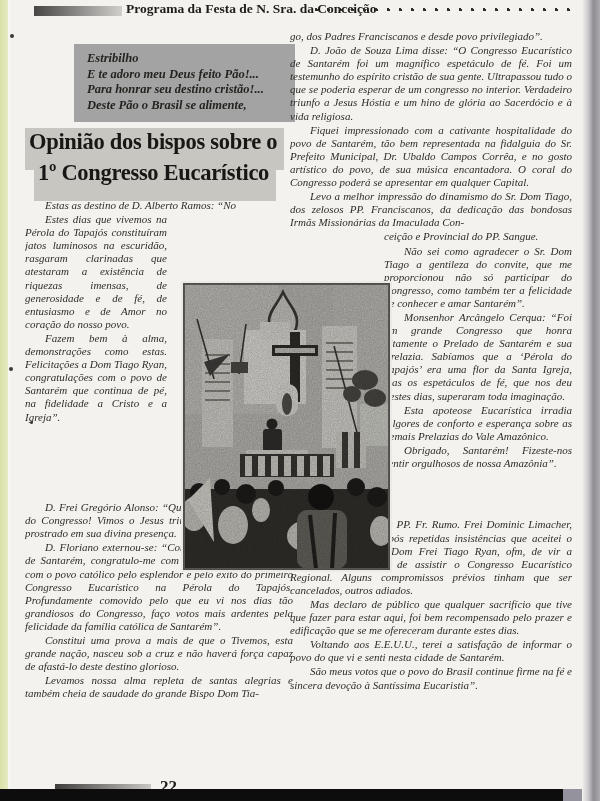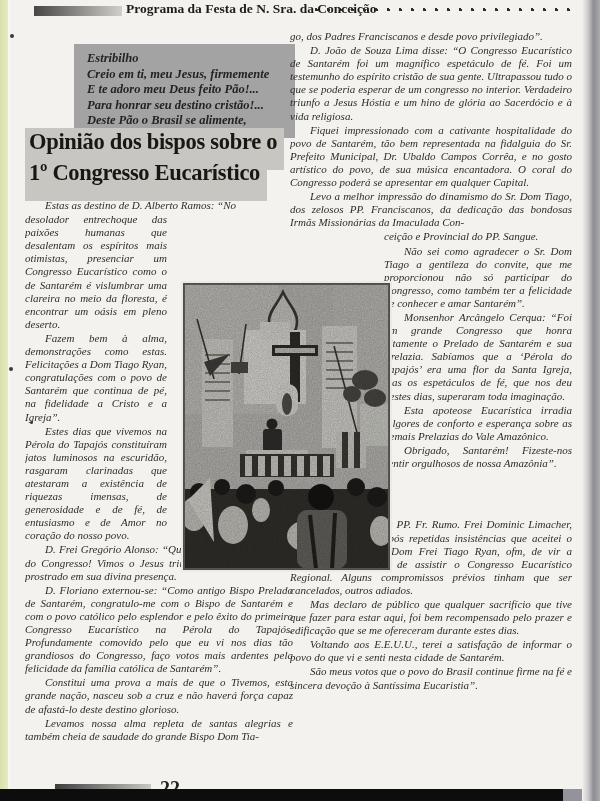--- a/index.html
+++ b/index.html
@@ -42,65 +42,63 @@
   .col p.indent{text-indent:20px;}
   .col p.cont{text-indent:0;}
   .col-left{left:25px;top:124px;width:268px;height:662px;}
   .col-right{left:290px;top:30px;width:282px;height:757px;}
   .narrow-left{width:142px;min-height:288px;}
   .narrow-right{width:188px;margin-left:94px;min-height:288px;}
 
   h1{margin:2px 0 11px 0;font-family:"Liberation Serif",serif;font-style:normal;
     font-weight:bold;font-size:22.5px;line-height:31px;color:#181715;letter-spacing:-0.3px;}
   h1 .hl{background:#c7c6c1;padding:1px 7px 16px 4px;box-decoration-break:clone;}
-  h1 .hl2{}
+  h1 .hl2{margin-left:9px;}
 
   
   .photo{position:absolute;left:183px;top:283px;width:205px;height:285px;margin:0;
     z-index:2;border:1px solid #504e4a;box-shadow:0 0 0 2px #eceae6;background:#c2c1bc;}
   .photo svg{display:block;}
 
   
   .fbar{position:absolute;left:55px;top:784px;width:96px;height:7px;
     background:linear-gradient(to right,#3f3e3c,#c8c7c4);}
   .pagenum{position:absolute;left:160px;top:777px;height:13px;overflow:hidden;
-    font-family:"Liberation Serif",serif;font-weight:bold;font-size:20px;color:#232220;}
+    font-family:"Liberation Serif",serif;font-weight:bold;font-size:17px;color:#232220;}
 </style>
 </head>
 <body>
 
 <div class="page">
 
   <div class="left-edge"></div>
   <div class="speck s1"></div>
   <div class="speck s2"></div>
   <div class="speck s3"></div>
 
   <header>
     <div class="hbar"></div>
     <div class="htitle">Programa da Festa de N. Sra. da Conceição</div>
     <div class="hdots"></div>
   </header>
 
   <aside class="refrain">
     <div>Estribilho</div>
-    <div>Creio em ti, meu Jesus, firmemente</div>
     <div>E te adoro meu Deus feito Pão!...</div>
     <div>Para honrar seu destino cristão!...</div>
     <div>Deste Pão o Brasil se alimente,</div>
   </aside>
 
   <section class="col col-left">
     <h1><span class="hl">Opinião dos bispos sobre o</span><br>
       <span class="hl hl2">1º Congresso Eucarístico</span></h1>
     <p class="indent">Estas as destino de D. Alberto Ramos: “No</p>
     <div class="narrow-left">
-      <p class="cont">desolador entrechoque das paixões humanas que desalentam os espíritos mais otimistas, presenciar um Congresso Eucarístico como o de Santarém é vislumbrar uma clareira no meio da floresta, é encontrar um oásis em pleno deserto.</p>
+      <p class="indent">Estes dias que vivemos na Pérola do Tapajós constituíram jatos luminosos na escuridão, rasgaram clarinadas que atestaram a existência de riquezas imensas, de generosidade e de fé, de entusiasmo e de Amor no coração do nosso povo.</p>
       <p class="indent">Fazem bem à alma, demonstrações como estas. Felicitações a Dom Tiago Ryan, congratulações com o povo de Santarém que continua de pé, na fidelidade a Cristo e a Igreja”.</p>
-      <p class="indent">Estes dias que vivemos na Pérola do Tapajós constituíram jatos luminosos na escuridão, rasgaram clarinadas que atestaram a existência de riquezas imensas, de generosidade e de fé, de entusiasmo e de Amor no coração do nosso povo.</p>
     </div>
     <p class="indent">D. Frei Gregório Alonso: “Que felizes foram estes dias do Congresso! Vimos o Jesus triunfante e todo um povo prostrado em sua divina presença.</p>
     <p class="indent">D. Floriano externou-se: “Como antigo Bispo Prelado de Santarém, congratulo-me com o Bispo de Santarém e com o povo católico pelo esplendor e pelo êxito do primeiro Congresso Eucarístico na Pérola do Tapajós. Profundamente comovido pelo que eu vi nos dias tão grandiosos do Congresso, faço votos mais ardentes pela felicidade da família católica de Santarém”.</p>
     <p class="indent">Constitui uma prova a mais de que o Tivemos, esta grande nação, nasceu sob a cruz e não haverá força capaz de afastá-lo deste destino glorioso.</p>
     <p class="indent">Levamos nossa alma repleta de santas alegrias e também cheia de saudade do grande Bispo Dom Tia-</p>
   </section>
 
   <section class="col col-right">
     <p class="cont">go, dos Padres Franciscanos e desde povo privilegiado”.</p>
     <p class="indent">D. João de Souza Lima disse: “O Congresso Eucarístico de Santarém foi um magnífico espetáculo de fé. Foi um testemunho do espírito cristão de sua gente. Ultrapassou tudo o que se poderia esperar de um congresso no interior. Verdadeiro triunfo a Jesus Hóstia e um hino de glória ao Sacerdócio e à vida religiosa.</p>

